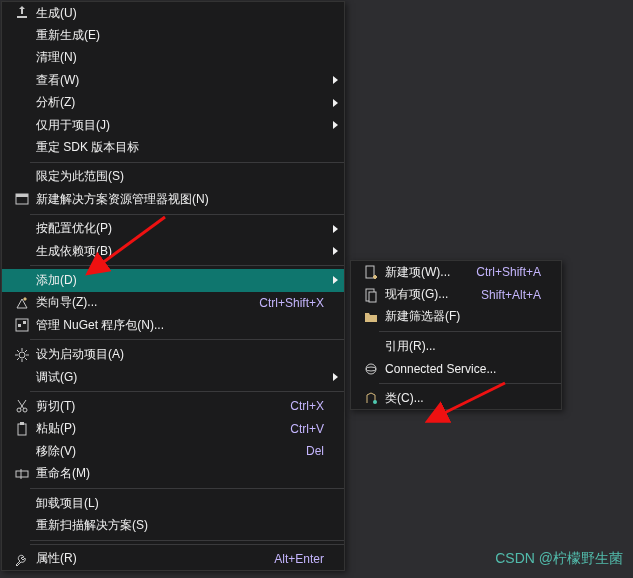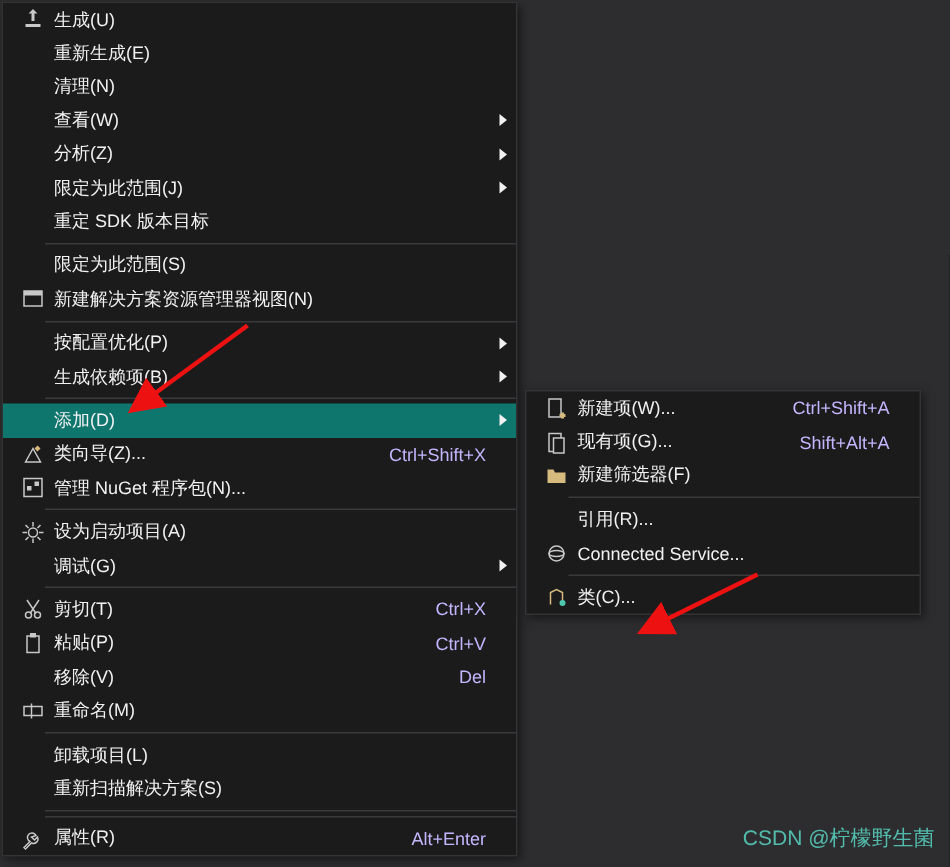--- a/index.html
+++ b/index.html
@@ -12,21 +12,21 @@
   position: relative;
   overflow: hidden;
 }
 .menu {
   position: absolute;
   background: #1b1b1c;
   border: 1px solid #333;
   box-shadow: 2px 2px 6px rgba(0,0,0,0.5);
 }
 .menu-main { left: 1px; top: 1px; width: 344px; }
-.menu-sub  { left: 350px; top: 260px; width: 264px; }
+.menu-sub  { left: 350px; top: 260px; width: 212px; }
 .item {
   display: flex;
   align-items: center;
   height: 22.4px;
   padding: 0 6px 0 8px;
   position: relative;
   white-space: nowrap;
 }
 .item.hover { background: #0f766e; }
 .item .icon-slot { width: 24px; display: flex; justify-content: center; }
@@ -85,21 +85,21 @@
       <span class="label">查看(W)</span>
       <span class="arrow"></span>
     </div>
     <div class="item">
       <span class="icon-slot"></span>
       <span class="label">分析(Z)</span>
       <span class="arrow"></span>
     </div>
     <div class="item">
       <span class="icon-slot"></span>
-      <span class="label">限定为此范围(J)</span>
+      <span class="label">仅用于项目(J)</span>
       <span class="arrow"></span>
     </div>
     <div class="item">
       <span class="icon-slot"></span>
       <span class="label">重定 SDK 版本目标</span>
     </div>
     <div class="sep"></div>
     <div class="item">
       <span class="icon-slot"></span>
       <span class="label">限定为此范围(S)</span>

